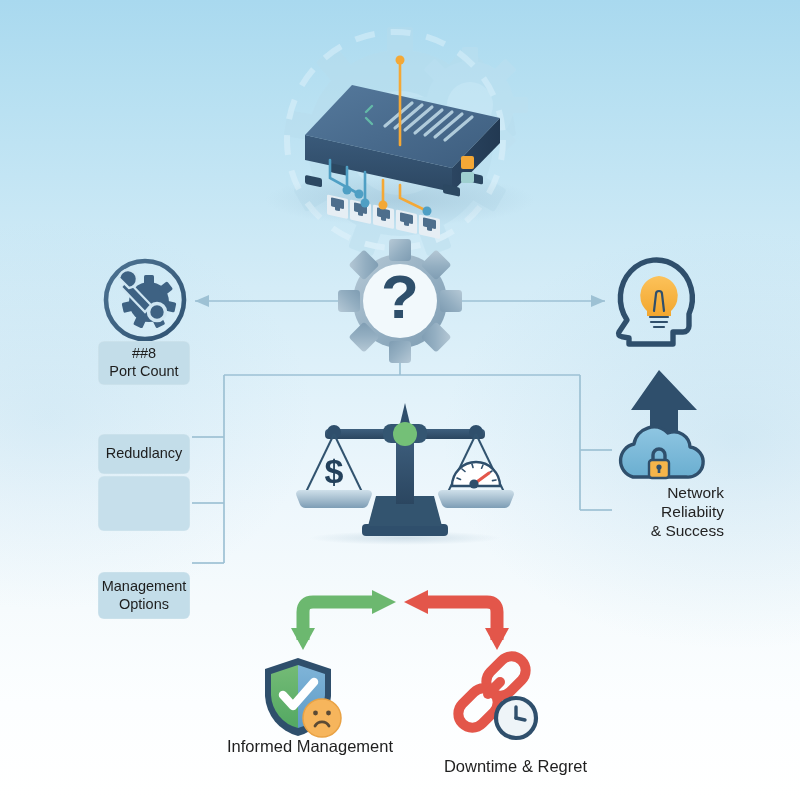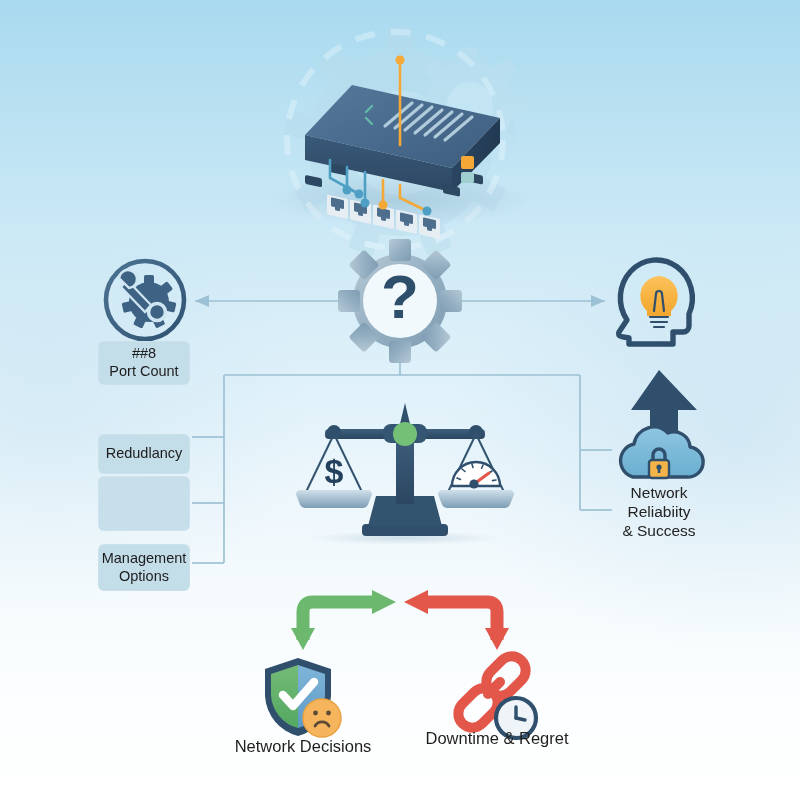--- a/index.html
+++ b/index.html
@@ -22,21 +22,21 @@
     background:
       radial-gradient(ellipse 420px 300px at 92% 55%, rgba(150,200,225,0.25), rgba(150,200,225,0) 70%),
       radial-gradient(ellipse 380px 280px at 6% 52%, rgba(150,200,225,0.18), rgba(150,200,225,0) 70%);
     pointer-events: none;
   }
   .layer { position: absolute; inset: 0; }
   svg.layer { z-index: 2; }
   .txt {
     position: absolute;
     color: #232323;
-    text-align: center;
+    text-align: right;
     line-height: 1.22;
     z-index: 5;
     white-space: pre-line;
   }
   .chip {
     position: absolute;
     background: #c3dde9;
     border-radius: 6px;
     display: flex; align-items: center; justify-content: center;
     text-align: center;
@@ -429,27 +429,27 @@
     <span>##8
 Port Count</span>
   </div>
 
   <div class="chip" style="left:98px; top:417px; width:92px; height:40px;margin-top:17px;">
     <span>Redudlancy</span>
   </div>
 
   <div class="chip icon-chip" style="left:98px; top:476px; width:92px; height:55px;"></div>
 
-  <div class="chip" style="left:98px; top:544px; width:92px; height:47px;">
+  <div class="chip" style="left:98px; top:572px; width:92px; height:47px;">
     <span>Management
 Options</span>
   </div>
 
 
   <div class="txt caption" style="left:594px; top:484px; width:130px;">Network
 Reliabiity
 &amp; Success</div>
 
-  <div class="txt caption-big" style="left:213px; top:736px; width:180px;">Network Decisions</div>
-
-  <div class="txt caption-big" style="left:407px; top:728px; width:180px;">Downtime &amp; Regret</div>
+  <div class="txt caption-big" style="left:213px; top:736px; width:180px;">Informed Management</div>
+
+  <div class="txt caption-big" style="left:407px; top:756px; width:180px;">Downtime &amp; Regret</div>
 
 </div>
 
 </body></html>

